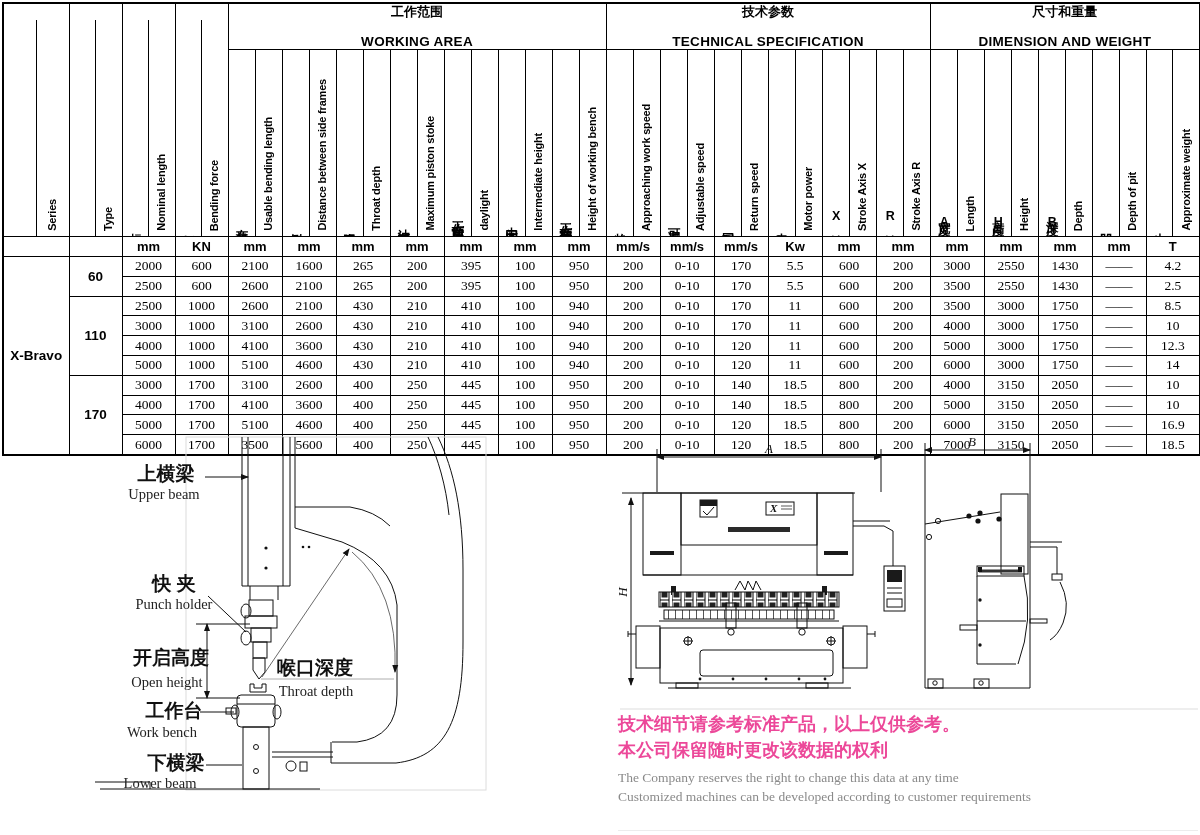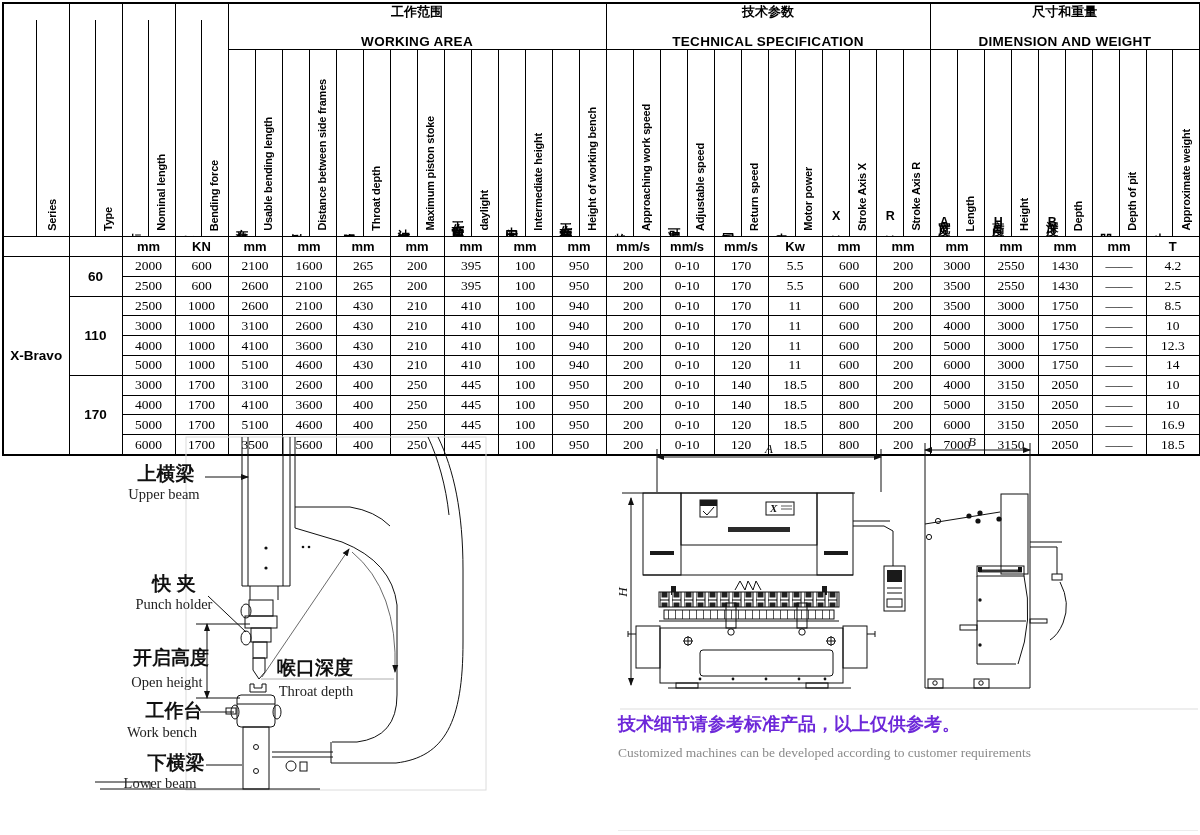--- a/index.html
+++ b/index.html
@@ -26,21 +26,21 @@
   td.num{font:13.5px "Liberation Serif",serif;}
   td.series,td.type{font:700 13.5px "Liberation Sans",sans-serif;}
   
   svg{position:absolute;}
   .ln{stroke:#111;fill:none;stroke-width:1;}
   .dzh{font:700 19px "Liberation Sans",sans-serif;fill:#111;}
   .den{font:14.5px "Liberation Serif",serif;fill:#222;}
   .dim{font:italic 13px "Liberation Serif",serif;fill:#111;}
   
   .disc{position:absolute;left:618px;top:712px;width:582px;}
-  .disc .zh{font:700 18px "Liberation Sans",sans-serif;color:#6d28d9;line-height:25.5px;}
+  .disc .zh{font:700 18px "Liberation Sans",sans-serif;color:#ec4899;line-height:25.5px;}
   .disc .en{font:13.5px "Liberation Serif",serif;color:#8a8a8a;line-height:14.5px;margin-top:8px;}
   .disc .en .gap{margin-top:4px;}
   .botline{position:absolute;left:618px;top:830px;width:580px;border-top:1px solid #ececec;}
 </style>
 </head>
 <body>
 
 <div class="canvas">
 
   <div class="tblwrap">
@@ -732,20 +732,22 @@
       <rect class="ln" x="974" y="679" width="15" height="9"></rect>
         <circle class="ln" cx="981" cy="683" r="2.2"></circle>
       <line class="ln" x1="925" y1="688" x2="1030" y2="688"></line>
     </g>
     <line x1="620" y1="709" x2="1198" y2="709" stroke="#ddd"></line>
   </svg>
 
   <div class="disc">
     <div class="zh">
       <div>技术细节请参考标准产品，以上仅供参考。</div>
+      <div>本公司保留随时更改该数据的权利</div>
     </div>
     <div class="en">
+      <div>The Company reserves the right to change this data at any time</div>
       <div class="gap">Customized machines can be developed according to customer requirements</div>
     </div>
   </div>
   <div class="botline"></div>
 
 </div>
 
 </body></html>

